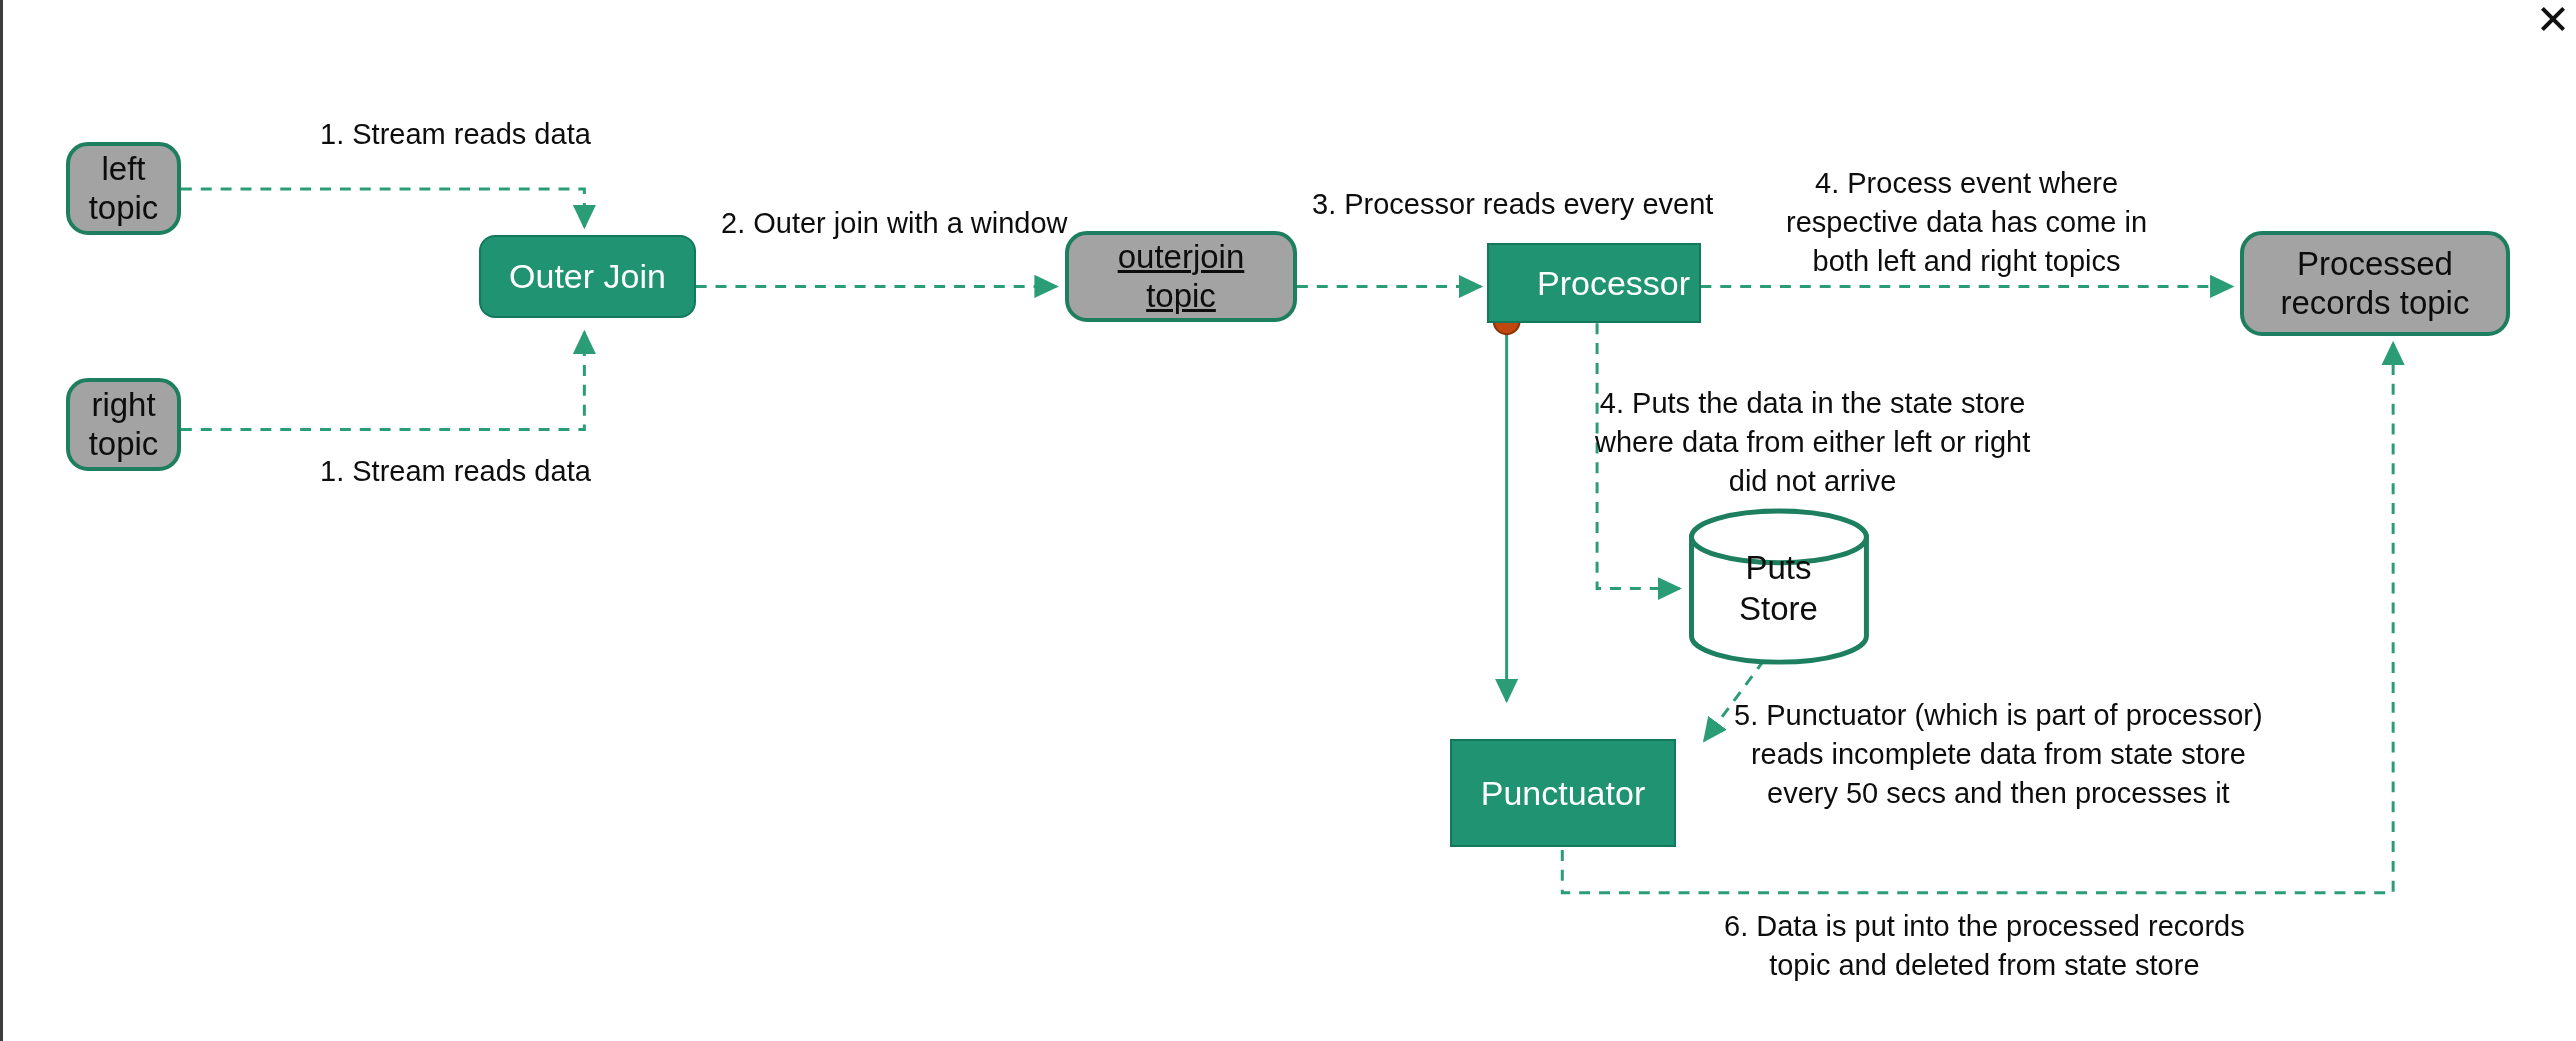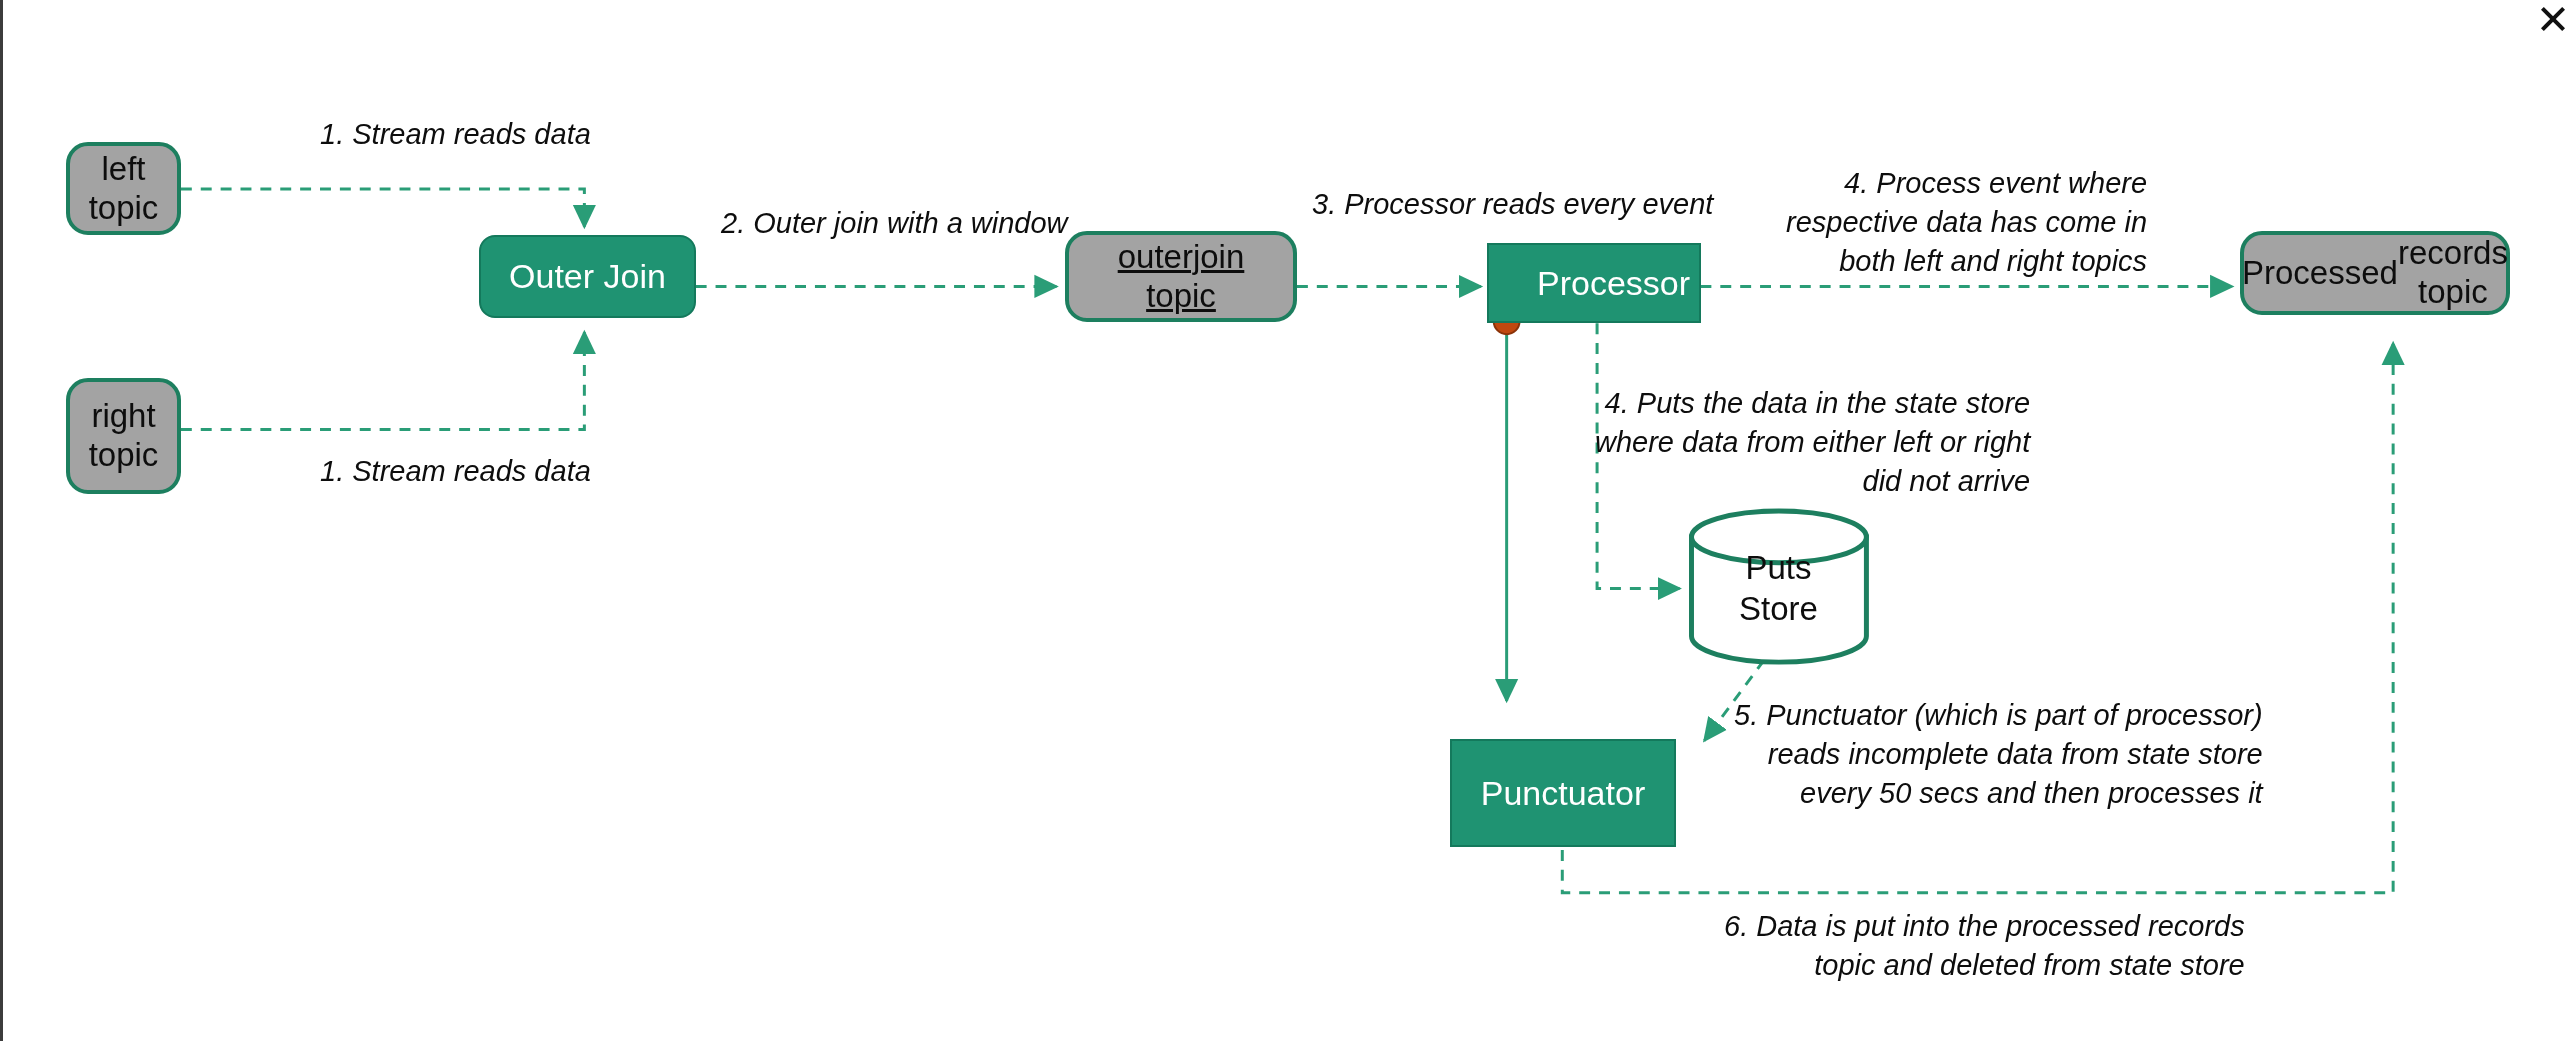--- a/index.html
+++ b/index.html
@@ -53,22 +53,21 @@
     font-size: 33px;
     line-height: 1.22;
     pointer-events: none;
   }
   .anno {
     position: absolute;
     color: #0d0d0d;
     font-size: 29px;
     line-height: 1.35;
     white-space: pre-line;
-    text-align: right;
-    font-style: italic;
+    text-align: center;
   }
   .left-rail {
     position: absolute;
     left: 0;
     top: 0;
     width: 3px;
     height: 1042px;
     background: #3c3c3c;
   }
   .close-icon {
@@ -154,38 +153,38 @@
 
     <g>
       <circle cx="1516" cy="323" r="13" fill="#c0480f" stroke="#8a3309" stroke-width="2"></circle>
     </g>
   </svg>
 
   <div class="node node-topic" style="left:66px; top:142px; width:115px; height:93px;">
     <span>left topic</span>
   </div>
 
-  <div class="node node-topic" style="left:66px; top:378px; width:115px; height:116px;">
+  <div class="node node-topic" style="left:66px; top:378px; width:115px; height:93px;">
     <span>right topic</span>
   </div>
 
   <div class="node node-proc" style="left:479px; top:235px; width:217px; height:83px;border-radius:16px;">
     <span>Outer Join</span>
   </div>
 
   <div class="node node-topic" style="left:1065px; top:231px; width:232px; height:91px; flex-direction:column;text-decoration:underline;">
     <span>outerjoin</span>
     <span>topic</span>
   </div>
 
   <div class="node node-proc" style="left:1487px; top:243px; width:214px; height:80px;padding-left:39px;">
     <span>Processor</span>
   </div>
 
-  <div class="node node-topic" style="left:2240px; top:231px; width:270px; height:84px; flex-direction:row;">
+  <div class="node node-topic" style="left:2240px; top:231px; width:270px; height:105px; flex-direction:column;text-align:right;">
     <span>Processed</span>
     <span>records topic</span>
   </div>
 
   <div class="node-store-label" style="left:1691px; top:541px; width:175px; height:95px;">
     <span>Puts</span>
     <span>Store</span>
   </div>
 
   <div class="node node-proc" style="left:1450px; top:702px; width:226px; height:108px;margin-top:37px;">

